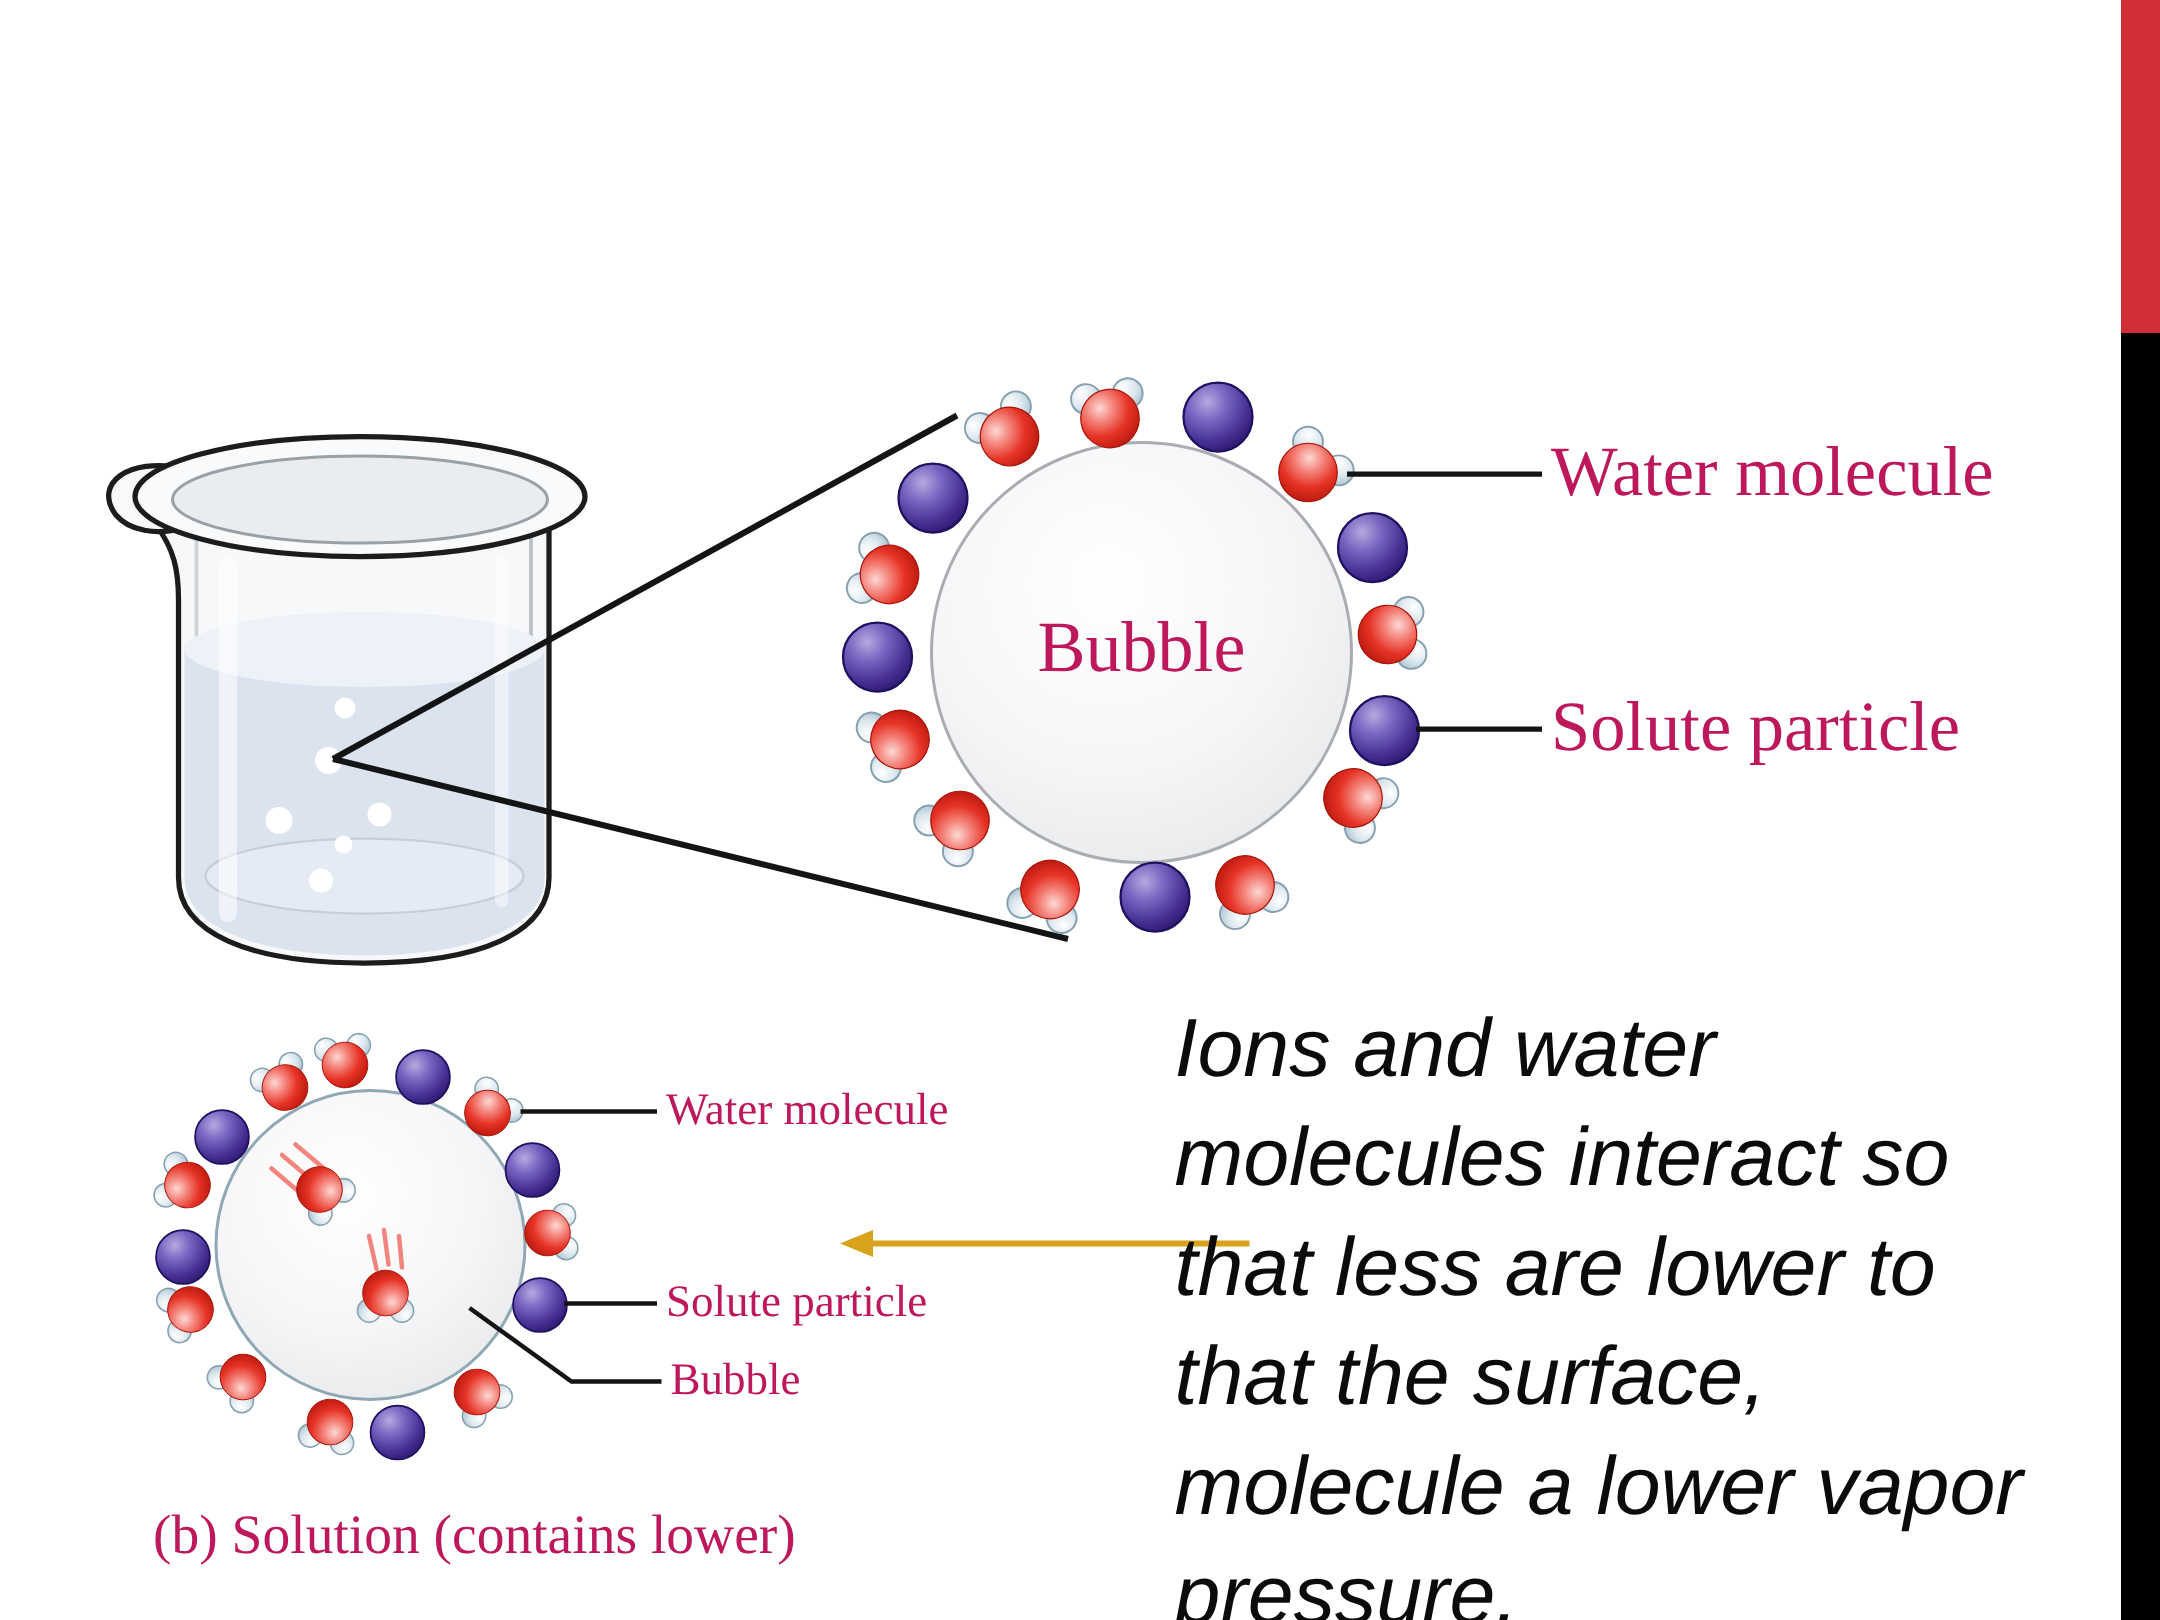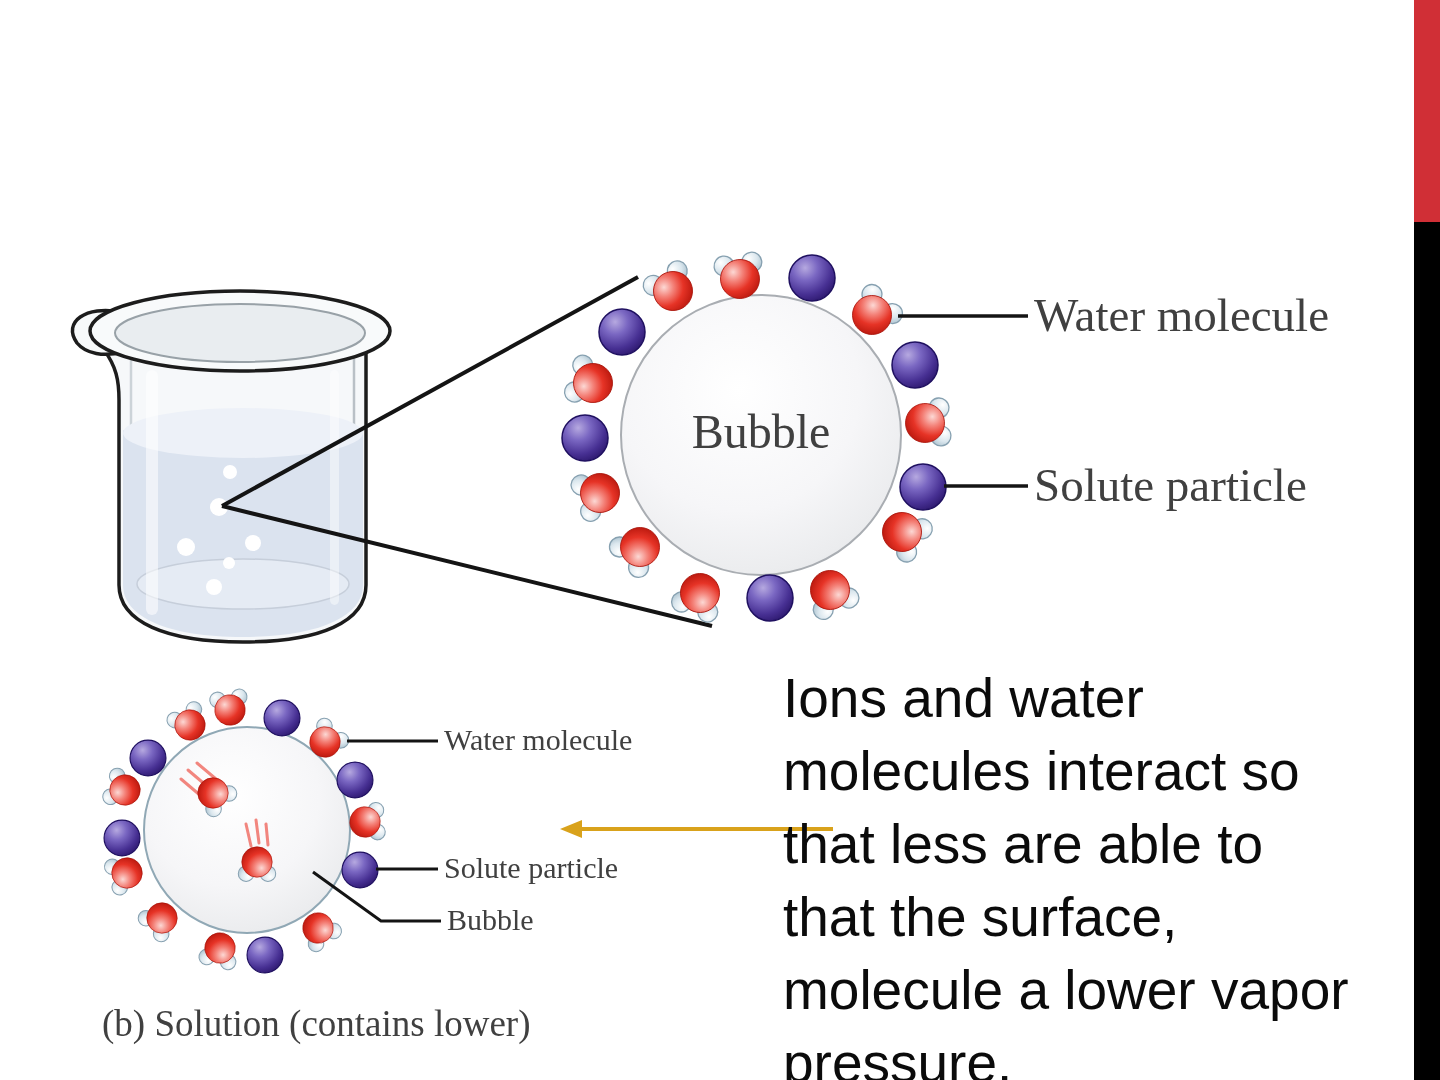--- a/index.html
+++ b/index.html
@@ -1,26 +1,26 @@
 <!DOCTYPE html>
 <html><head>
 <meta charset="utf-8">
 <style>
   html,body{margin:0;padding:0;background:#ffffff;}
   .slide{position:relative;width:1440px;height:1080px;background:#ffffff;overflow:hidden;
          font-family:"Liberation Serif", serif;}
   .slide svg{position:absolute;left:0;top:0;}
-  .txt{position:absolute;color:#404040;white-space:nowrap;}
+  .txt{position:absolute;color:#be185d;white-space:nowrap;}
   .bubble-big{font-size:48px;width:210px;text-align:center;}
   .lbl-big{font-size:47px;}
   .lbl-small{font-size:30px;}
   .caption{font-size:37px;}
   .annotation{position:absolute;left:783px;top:662px;font-family:"Liberation Sans", sans-serif;
               font-size:55px;line-height:73px;color:#0b0b0b;}
-  .ann-line{white-space:nowrap;}
+  .ann-line{white-space:nowrap;font-style:italic;}
   .bar{position:absolute;width:26px;}
   .bar-red{left:1414px;top:0;height:222px;background:#d02f36;}
   .bar-black{left:1414px;top:222px;height:858px;background:#000000;}
 </style>
 </head>
 <body>
 
 <div class="slide">
 
   <svg width="1440" height="1080" viewBox="0 0 1440 1080">
@@ -225,21 +225,21 @@
 
   <div class="txt lbl-small" style="left:444px;top:723px;">Water molecule</div>
   <div class="txt lbl-small" style="left:444px;top:851px;">Solute particle</div>
   <div class="txt lbl-small" style="left:447px;top:903px;">Bubble</div>
 
   <div class="txt caption" style="left:102px;top:1002px;">(b) Solution (contains lower)</div>
 
   <div class="annotation">
     <div class="ann-line">Ions and water</div>
     <div class="ann-line">molecules interact so</div>
-    <div class="ann-line">that less are able to</div>
+    <div class="ann-line">that less are lower to</div>
     <div class="ann-line">that the surface,</div>
     <div class="ann-line">molecule a lower vapor</div>
     <div class="ann-line">pressure.</div>
   </div>
 
   <div class="bar bar-red"></div>
   <div class="bar bar-black"></div>
 </div>
 
 </body></html>

